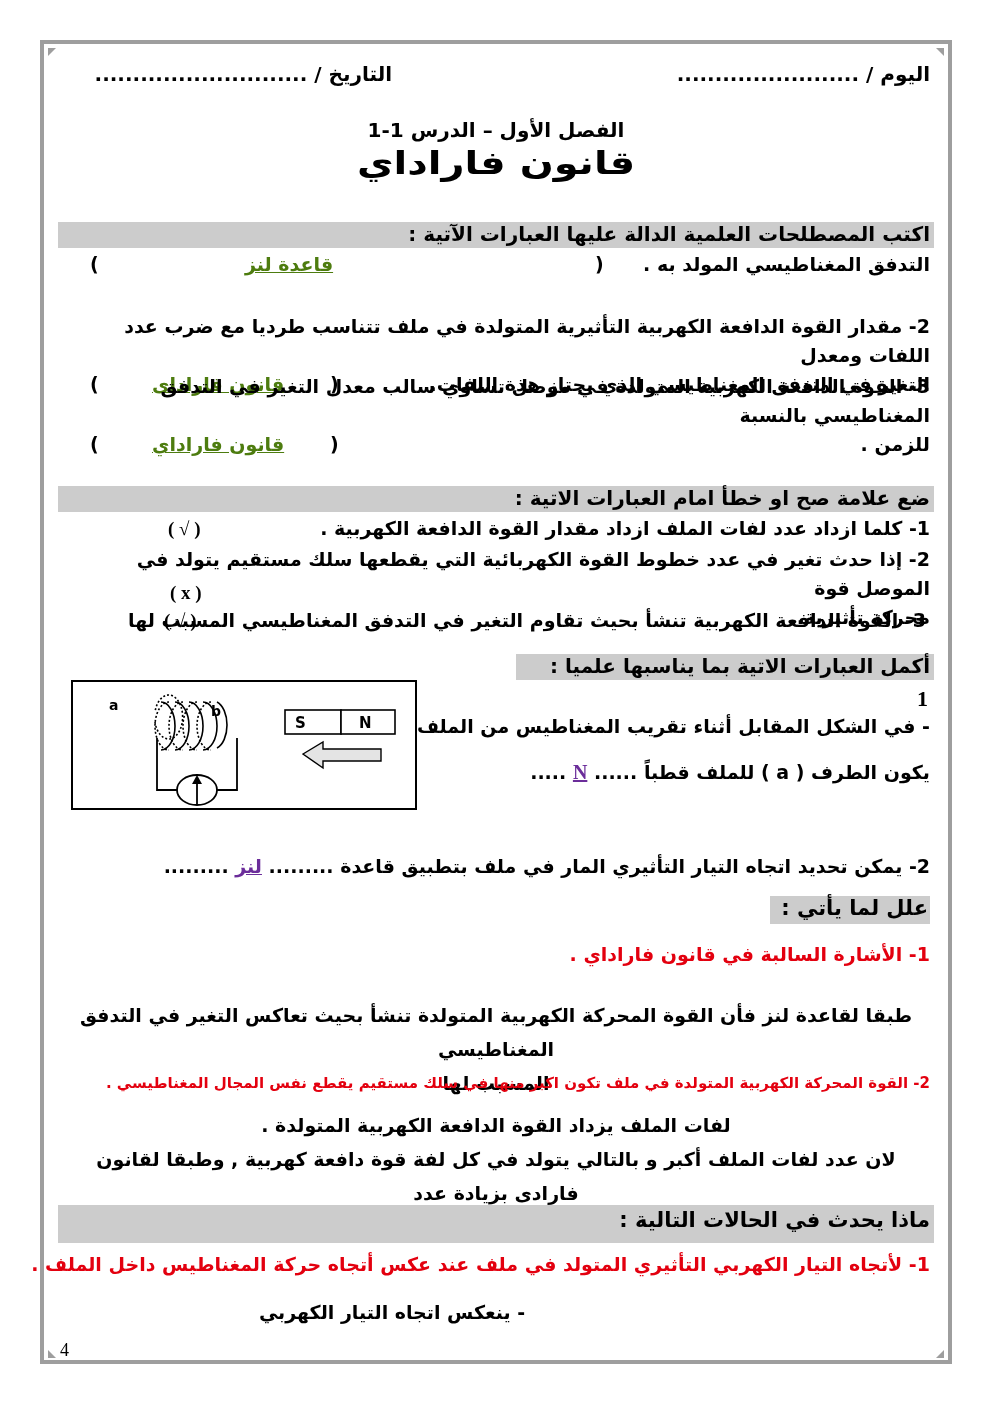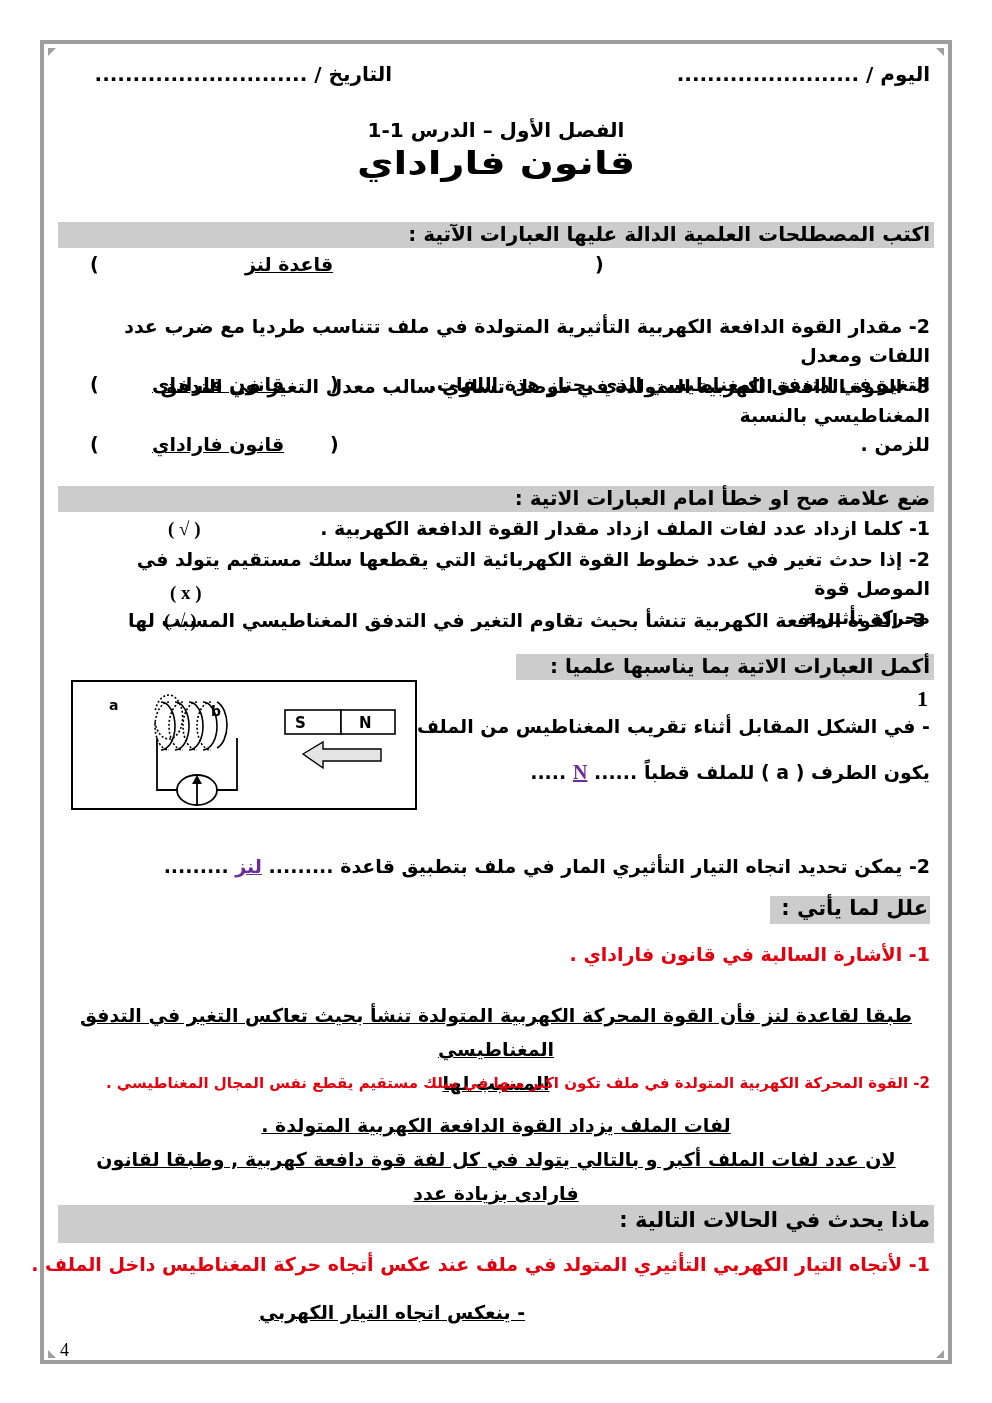--- a/index.html
+++ b/index.html
@@ -16,24 +16,24 @@
     .corner.tr { right:48px; top:48px; border-top:8px solid #9e9e9e; border-left:8px solid transparent; }
     .corner.bl { left:48px; top:1350px; border-bottom:8px solid #9e9e9e; border-right:8px solid transparent; }
     .corner.br { right:48px; top:1350px; border-bottom:8px solid #9e9e9e; border-left:8px solid transparent; }
 
     .abs { position:absolute; }
     .rtl { direction:rtl; unicode-bidi:embed; }
     .bold { font-weight:bold;text-align:center; }
     .hdr { font-size:20px; font-weight:bold; }
     .txt { font-size:19px; font-weight:bold; line-height:29px; }
     .grey-bar { position:absolute; background:#cccccc; }
-    .answer-blue { color:#000000; text-decoration:underline; font-weight:bold; }
+    .answer-blue { color:#4d7c0f; text-decoration:underline; font-weight:bold; }
     .answer-purple { color:#6b2d9a; text-decoration:underline; font-weight:bold; font-family:"Liberation Serif", serif; }
     .red { color:#e3000f; }
-    .ul { text-decoration:underline; }
+    .ul { }
     .title-deco { font-size:40px; font-weight:900; letter-spacing:6px; font-family:"DejaVu Sans", sans-serif; transform:scaleY(0.8); }
     .diagram { position:absolute; left:71px; top:680px; width:346px; height:130px; border:2px solid #000; box-sizing:border-box; }
     .page-num { font-family:"Liberation Serif", serif; font-size:18px; }
   </style>
 </head>
 <body>
 
 <div class="frame-top"></div>
 <div class="frame-bottom"></div>
 <div class="frame-left"></div>
@@ -53,20 +53,21 @@
 </div>
 
 <div class="abs rtl hdr" style="left:0; width:992px; text-align:center; top:118px;">الفصل الأول – الدرس 1-1</div>
 <div class="abs rtl title-deco" style="left:0; width:992px; text-align:center; top:140px;">قانون فاراداي</div>
 
 <div class="grey-bar" style="left:58px; right:58px; top:222px; height:26px;"></div>
 <div class="abs rtl hdr" style="right:62px; top:222px;">اكتب المصطلحات العلمية الدالة عليها العبارات الآتية :</div>
 
 <div class="abs rtl txt" style="right:62px; left:60px; top:250px;">
   <div style="position:relative; height:29px;">
+    <span>التدفق المغناطيسي المولد به .</span>
     <span style="position:absolute; left:535px;">(</span>
     <span class="answer-blue" style="position:absolute; left:185px;">قاعدة لنز</span>
     <span style="position:absolute; left:30px;">)</span>
   </div>
 </div>
 
 <div class="abs rtl txt" style="right:62px; left:60px; top:312px;">
   <div>2- مقدار القوة الدافعة الكهربية التأثيرية المتولدة في ملف تتناسب طرديا مع ضرب عدد اللفات ومعدل</div>
   <div style="position:relative; height:29px;">
     <span>التغير في التدفق المغناطيسي الذي يجتاز هذة اللفات.</span>

